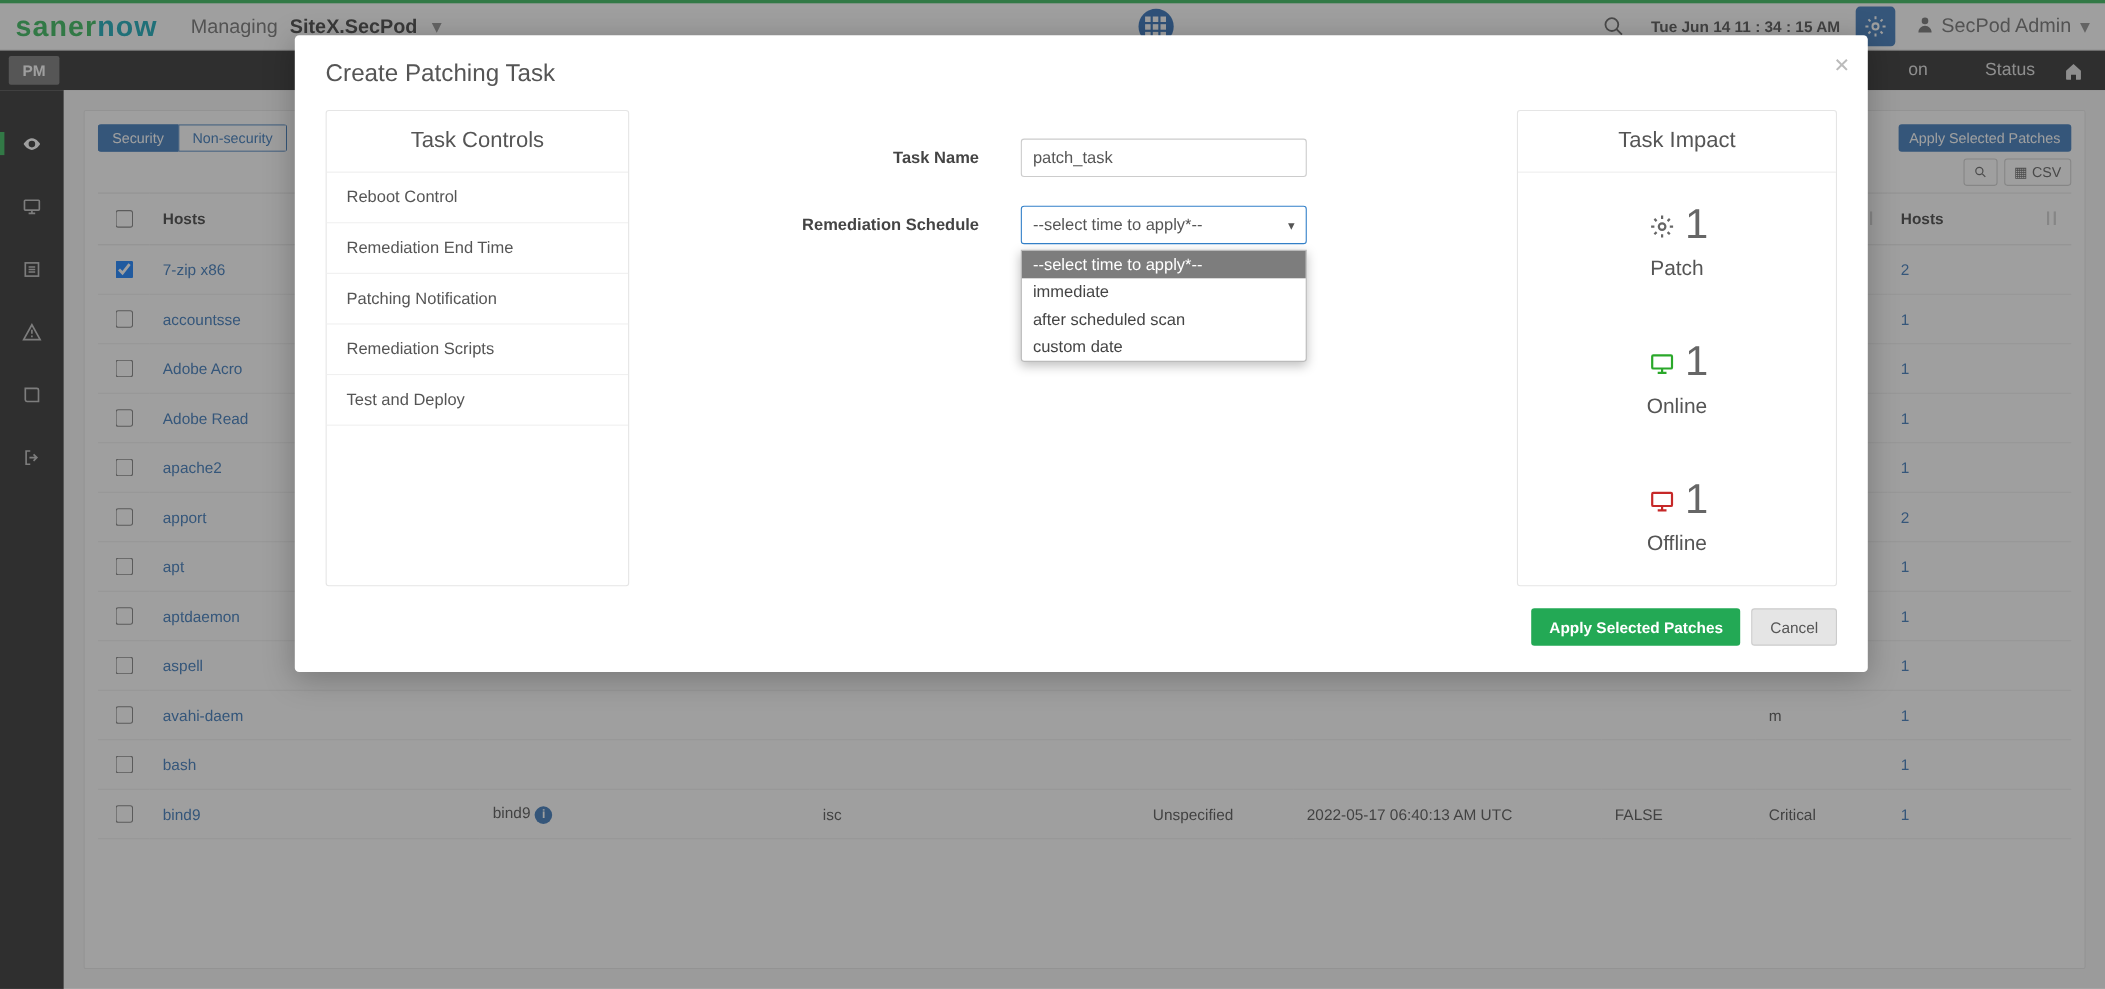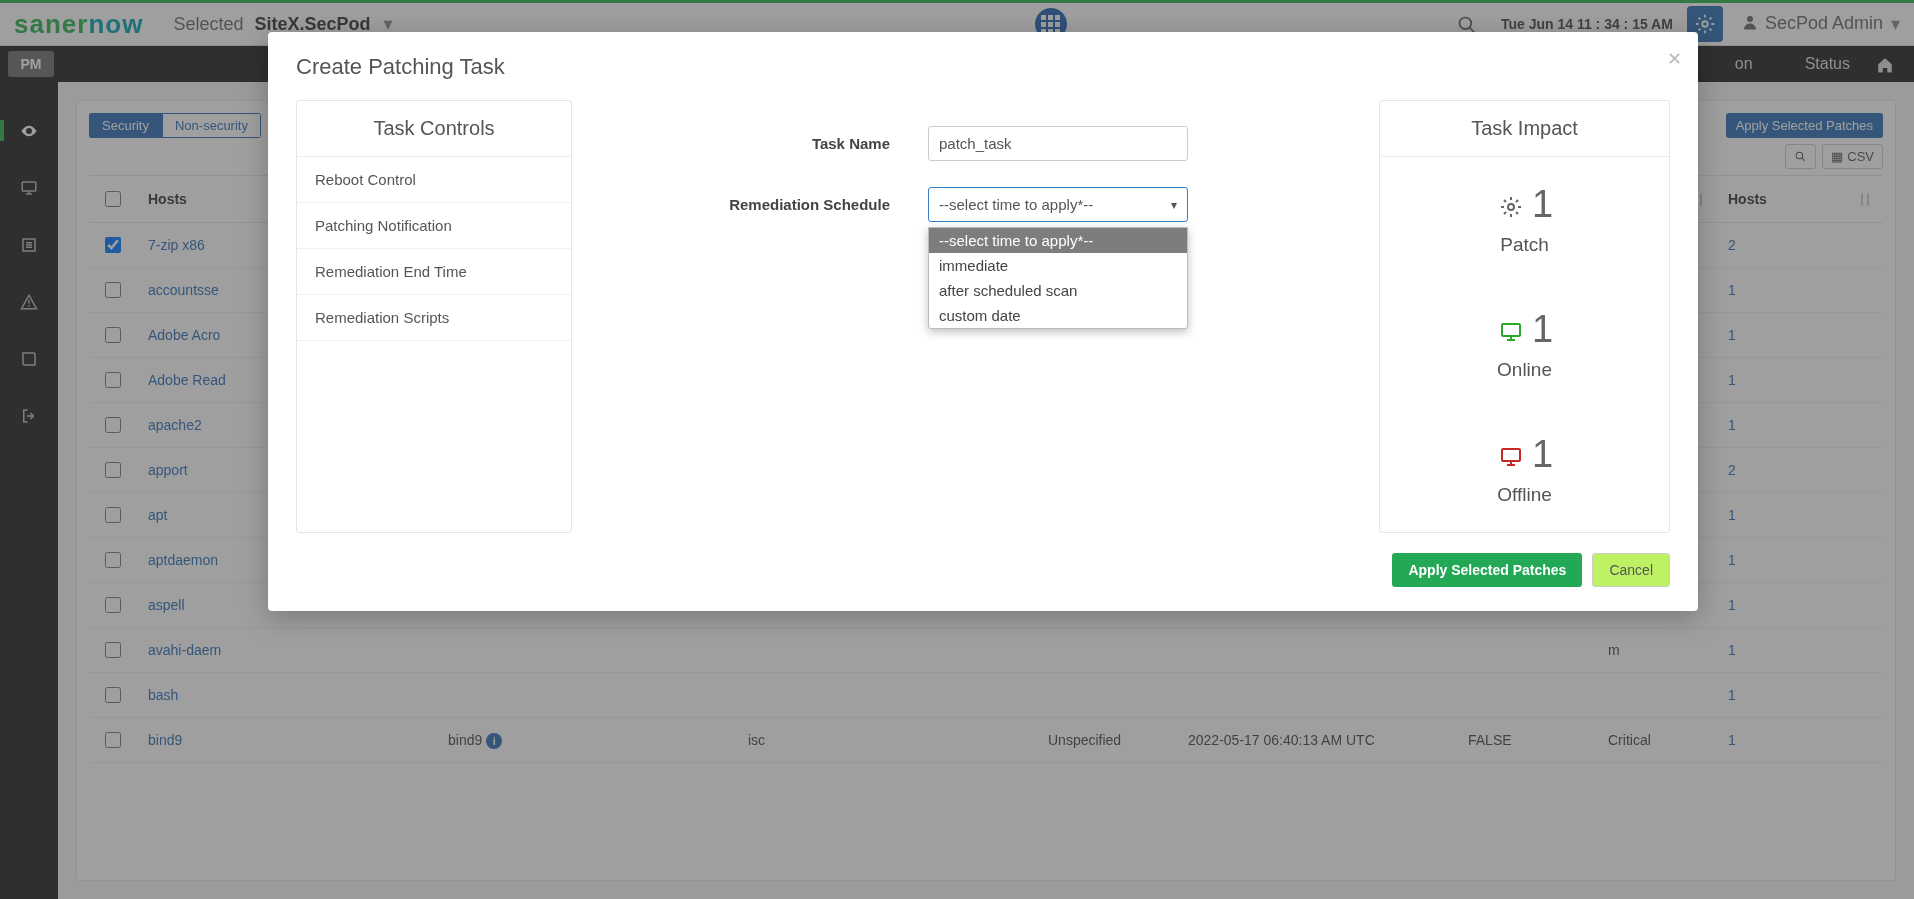--- a/index.html
+++ b/index.html
@@ -23,21 +23,21 @@
   .homew{color:#ddd;font-size:18px}
   
   .leftrail{position:absolute;left:0;top:82px;bottom:0;width:58px;background:#1f1f1f;display:flex;flex-direction:column;align-items:center;padding-top:20px}
   .leftrail .ri{color:#bbb;font-size:18px;margin:18px 0}
   .leftrail .ri.first{border-left:4px solid #24b24c;padding-left:16px;margin-left:-20px;color:#fff}
   
   .page{position:absolute;left:58px;top:82px;right:0;bottom:0;background:#f7f7f7;padding:18px}
   .panel{background:#fff;border:1px solid #e7e7e7;border-radius:2px;padding:12px;position:relative;height:100%}
   .btnblue{background:#2a6db5;color:#fff;border:none;border-radius:3px;padding:5px 10px;font-size:13px;cursor:pointer}
   .btngreen{background:#23a955;color:#fff;border:none;border-radius:3px;padding:8px 16px;font-size:14px;font-weight:600;cursor:pointer}
-  .btnplain{background:#bef264;border:1px solid #ccc;color:#555;border-radius:3px;padding:8px 16px;font-size:14px;cursor:pointer}
+  .btnplain{background:#e5e5e5;border:1px solid #ccc;color:#555;border-radius:3px;padding:8px 16px;font-size:14px;cursor:pointer}
   .pillgroup{display:inline-flex;border-radius:3px;overflow:hidden}
   .pill{padding:4px 12px;font-size:13px;border:1px solid #2a6db5;cursor:pointer}
   .pill.active{background:#2a6db5;color:#fff}
   .pill.inactive{background:#fff;color:#2a6db5}
   .tool-sm{border:1px solid #ccc;background:#fff;border-radius:3px;padding:4px 8px;font-size:13px;color:#555;margin-left:6px;display:inline-flex;align-items:center;cursor:pointer}
   table.grid{width:100%;border-collapse:collapse;margin-top:6px}
   table.grid th{background:#fff;border-top:1px solid #e5e5e5;border-bottom:1px solid #e5e5e5;padding:12px 12px;text-align:left;font-weight:700;font-size:14px;color:#333}
   table.grid td{border-bottom:1px solid #eee;padding:11px 12px;font-size:14px;color:#444;white-space:nowrap}
   .lnk{color:#2a6db5}
   .crit{color:#b02a2a}
@@ -79,21 +79,21 @@
   .infoc{display:inline-block;width:16px;height:16px;border-radius:50%;background:#2a6db5;color:#fff;font-size:11px;font-weight:700;text-align:center;line-height:16px;margin-left:4px}
 </style>
 </head>
 <body>
 
 <div class="topbar">
   <span class="brand">
     <span class="p1">saner</span><span class="p2">now</span>
   </span>
   <span class="mg">
-    <span>Selected</span>
+    <span>Managing</span>
     <b style="margin-left:6px">SiteX.SecPod</b>
     <span class="vdown">▾</span>
   </span>
   <div class="spacer"></div>
   <div class="appsq" style="margin-right:380px">
     <div class="grid9">
         <span></span>
         <span></span>
         <span></span>
         <span></span>
@@ -354,23 +354,24 @@
 <div class="modal">
   <span class="closex">✕</span>
   <h2>Create Patching Task</h2>
 
   <div class="mbody">
 
     <div class="card" style="width:276px">
       <div class="cardhead">Task Controls</div>
       <div class="tclist" id="tclist">
           <div class="tcitem">Reboot Control</div>
+          <div class="tcitem">Remediation End Time</div>
           <div class="tcitem">Patching Notification</div>
-          <div class="tcitem">Remediation End Time</div>
           <div class="tcitem">Remediation Scripts</div>
+          <div class="tcitem">Test and Deploy</div>
         </div>
     </div>
 
     <div class="formarea">
       <div class="frow">
         <div class="flab">Task Name</div>
         <input class="tinput" value="patch_task" style="">
       </div>
       <div class="frow">
         <div class="flab">Remediation Schedule</div>

